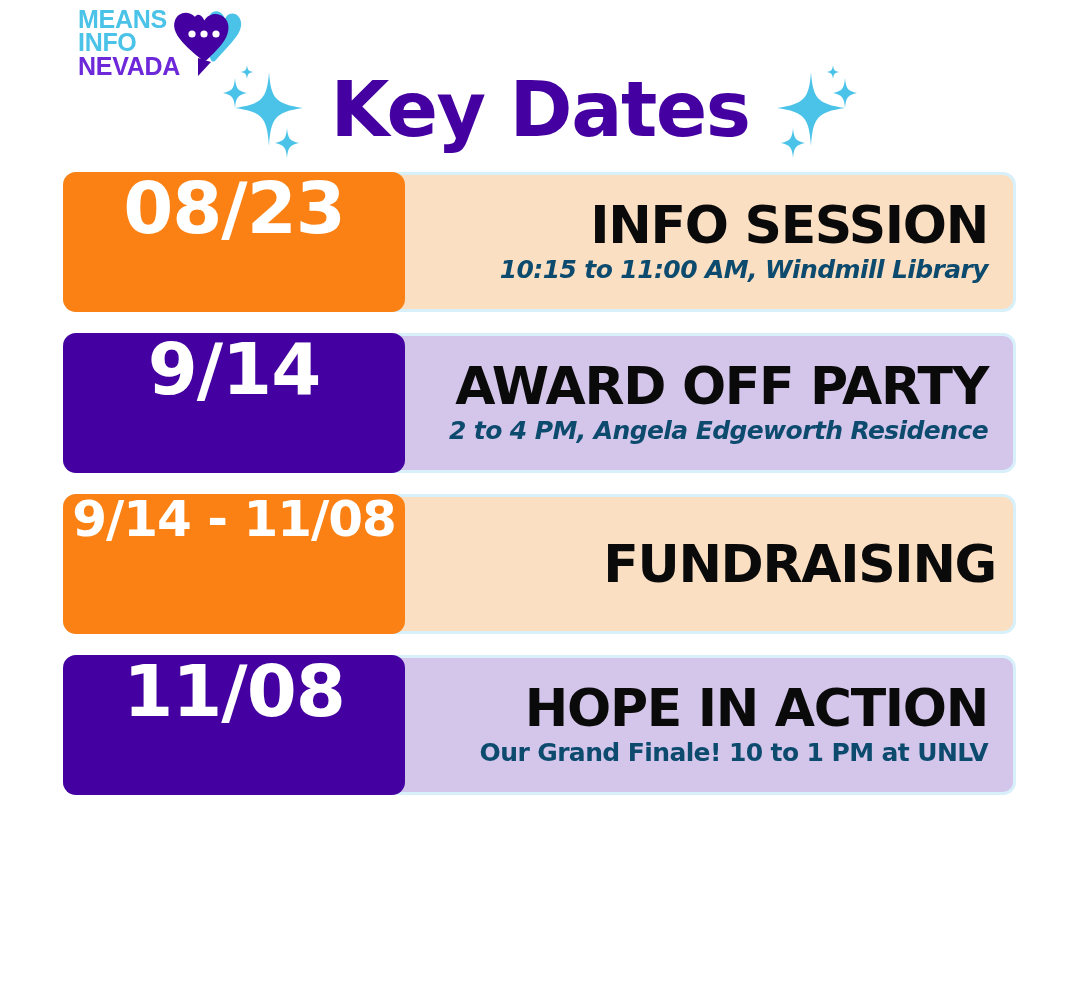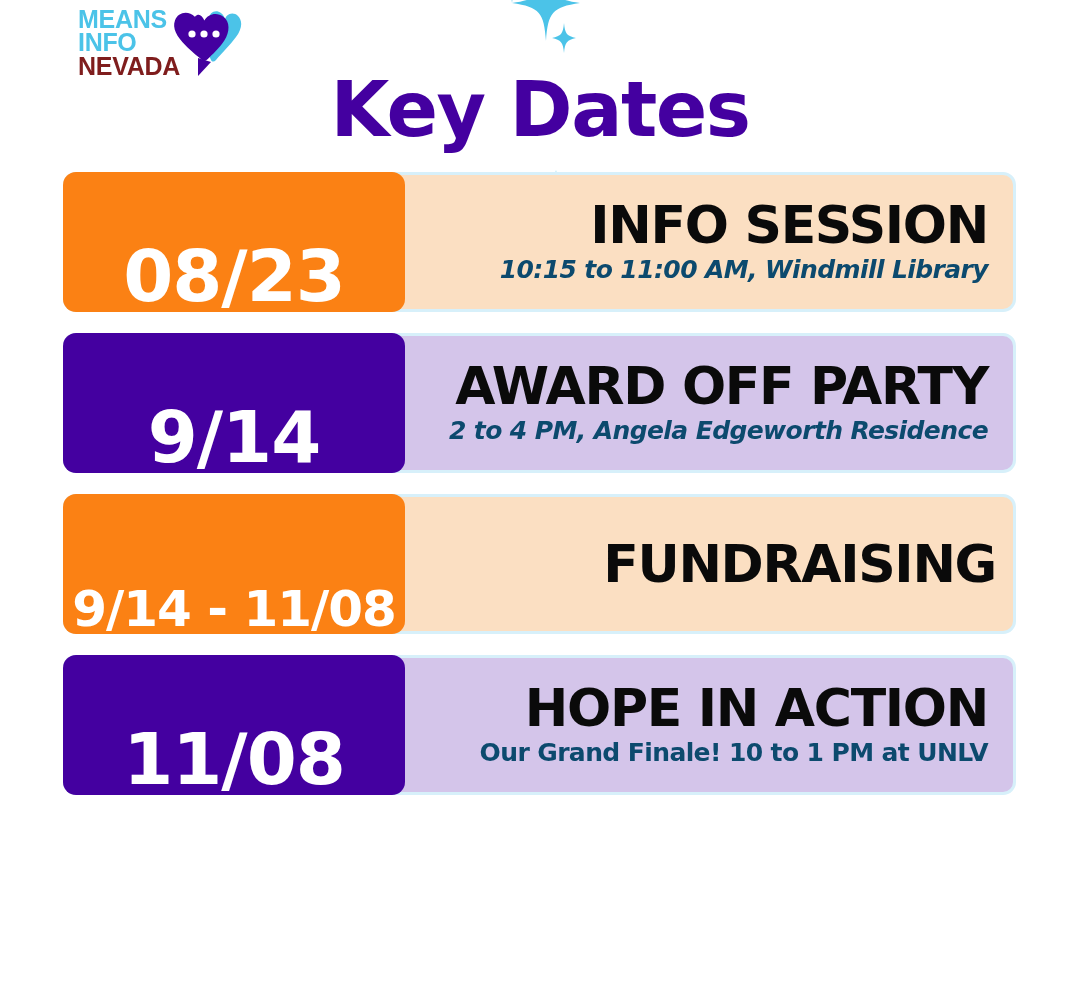--- a/index.html
+++ b/index.html
@@ -32,40 +32,39 @@
   #logo-wordmark {
     position: absolute;
     left: 0;
     top: 0;
     line-height: 0.93;
     font-weight: 800;
     font-size: 25px;
     letter-spacing: -0.3px;
   }
   .logo-line-cyan { color: #4BC3E8; display: block; }
-  .logo-line-purple { color: #7f1d1d; display: block; }
+  .logo-line-purple { color: #6d28d9; display: block; }
   #logo-mark {
     position: absolute;
     left: 86px;
     top: 2px;
     width: 80px;
     height: 68px;
   }
 
   #title-wrap {
     position: absolute;
     left: 0;
     top: 55px;
     width: 1080px;
     height: 110px;
     display: flex;
     align-items: center;
     justify-content: center;
     gap: 17px;
-    flex-direction: column;
   }
   #key-dates-title {
     font-family: "DejaVu Sans", sans-serif;
     font-size: 76px;
     font-weight: 900;
     color: #4400A0;
     letter-spacing: -1.5px;
     line-height: 1;
     white-space: nowrap;
   }
@@ -101,21 +100,21 @@
   .panel.lavender { background: #D4C5EA; }
 
   .date-block {
     position: absolute;
     left: 63px;
     top: 0;
     width: 342px;
     height: 100%;
     border-radius: 13px;
     display: flex;
-    align-items: flex-end;
+    align-items: flex-start;
     justify-content: center;
     box-sizing: border-box;
     z-index: 2;
   }
   .date-block.orange { background: #FB8114; }
   .date-block.purple { background: #4400A0; }
   .date-text {
     color: #ffffff;
     font-family: "DejaVu Sans", sans-serif;
     font-weight: 900;

